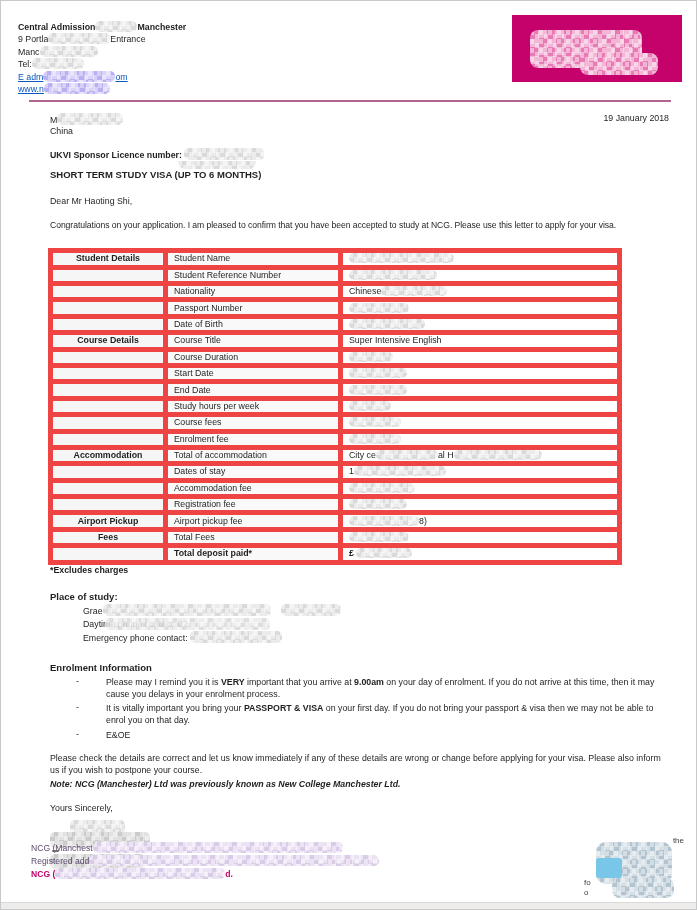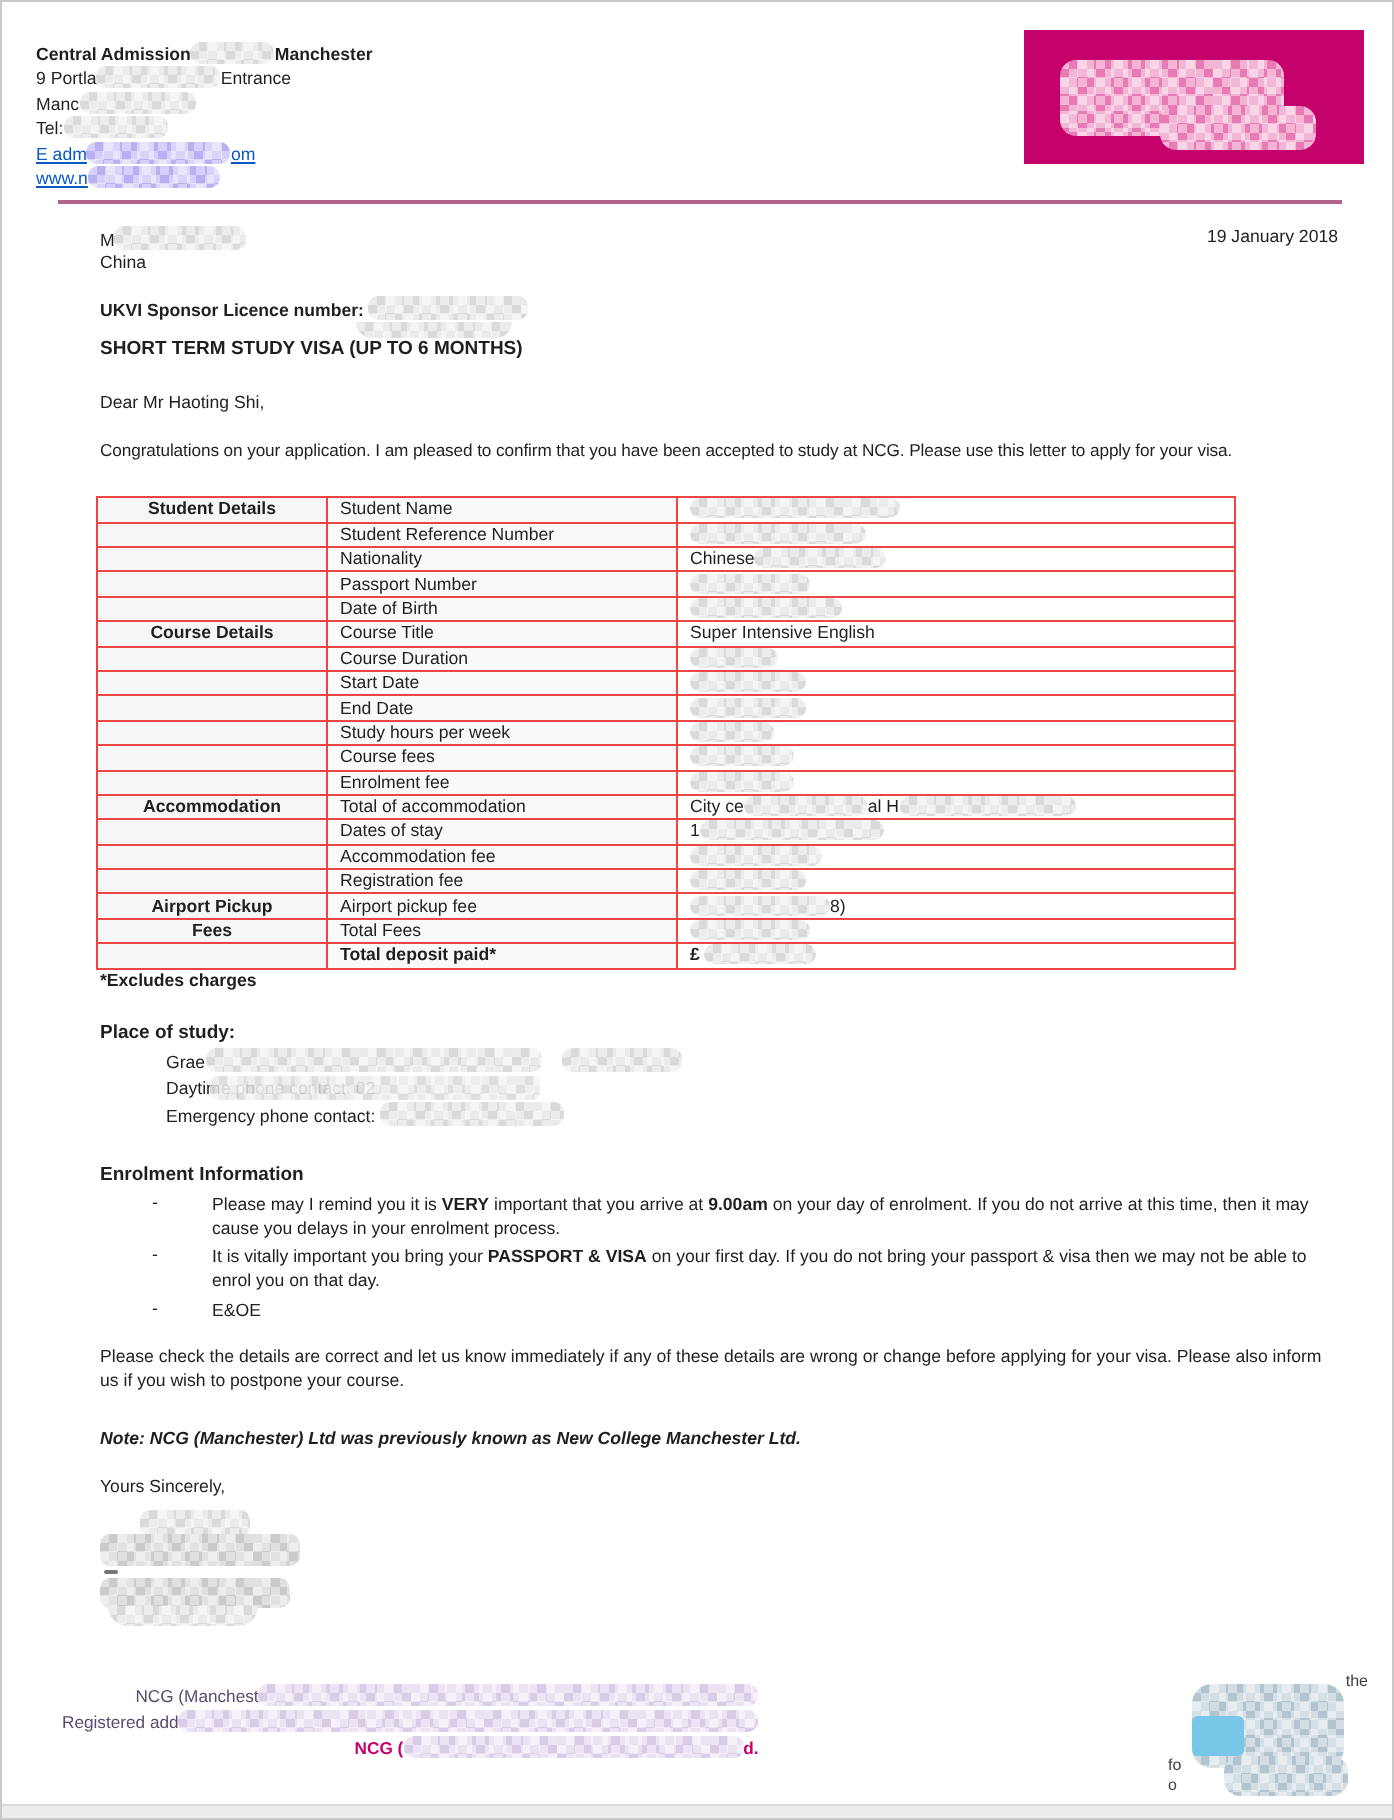--- a/index.html
+++ b/index.html
@@ -38,45 +38,45 @@
   
   .main{position:absolute;top:112px;left:49px;right:27px;font-size:8.8px;line-height:1.3;}
   .rcpt-row{display:flex;justify-content:space-between;align-items:flex-start;}
   .ukvi{margin-top:10px;font-weight:bold;}
   .ukvi-tail{margin-left:128px;width:78px;height:8px;border-radius:0 0 8px 8px;}
   .title{margin-top:0;font-weight:bold;font-size:9.5px;}
   .greeting{margin-top:14px;}
   .intro{margin-top:13px;font-size:8.6px;letter-spacing:-.05px;}
 
   table.details{border-collapse:collapse;margin:17px 0 0 -2px;table-layout:fixed;width:569px;font-size:8.8px;}
-  table.details td{border:1px solid #ef4444;padding:0 6px;height:11.4px;line-height:11px;overflow:hidden;white-space:nowrap;}
+  table.details td{border:5px solid #ef4444;padding:0 6px;height:11.4px;line-height:11px;overflow:hidden;white-space:nowrap;}
   td.cat{font-weight:bold;text-align:center;background:#f6f6f6;}
   td.lbl{background:#f9f9f9;}
   td.val{background:#fff;}
   td.val .px{height:10px;}
 
   .excludes{font-weight:bold;}
   .pos-head{margin-top:15px;font-weight:bold;font-size:9.5px;}
   .pos-line{margin-left:33px;margin-top:1px;position:relative;}
   .overlaypx{position:absolute;top:-1px;height:12px;border-radius:4px;opacity:.88;}
 
   .enrol-head{margin-top:17px;font-weight:bold;font-size:9.5px;}
   .bullet{display:flex;margin:2px 0 0 26px;}
   .bullet .dash{width:30px;flex:none;}
   .bullet .btext{flex:1;line-height:1.38;}
 
   .check{margin-top:11px;line-height:1.38;}
-  .note{margin-top:18px;font-weight:bold;font-style:italic;}
+  .note{margin-top:3px;font-weight:bold;font-style:italic;}
   .closing{margin-top:13px;}
   .signature{position:relative;height:60px;margin-top:5px;}
   .sig-dash{position:absolute;left:2px;top:30px;width:7px;height:2px;background:#777;border-radius:1px;}
   .role{margin-top:4px;}
 
   
-  .footer{position:absolute;left:30px;top:841px;font-size:8.6px;line-height:1.5;color:#5c4a6e;text-align:right;}
+  .footer{position:absolute;left:30px;top:841px;font-size:8.6px;line-height:1.5;color:#5c4a6e;}
   .footer .pinkline{color:#c5016c;font-weight:bold;}
   .accred{position:absolute;right:12px;top:833px;width:102px;height:72px;font-size:8px;color:#3a3f44;}
   .accred .frag{position:absolute;}
   .bottom-strip{position:absolute;left:0;right:0;bottom:0;height:6px;background:#edecea;border-top:1px solid #d9d9d9;}
 </style>
 </head>
 <body>
 
 <div class="letterhead">
   <div class="line b"><span>Central Admission</span><span class="px px-gray" style="width:42px;height:11px;"></span><span>Manchester</span></div>

